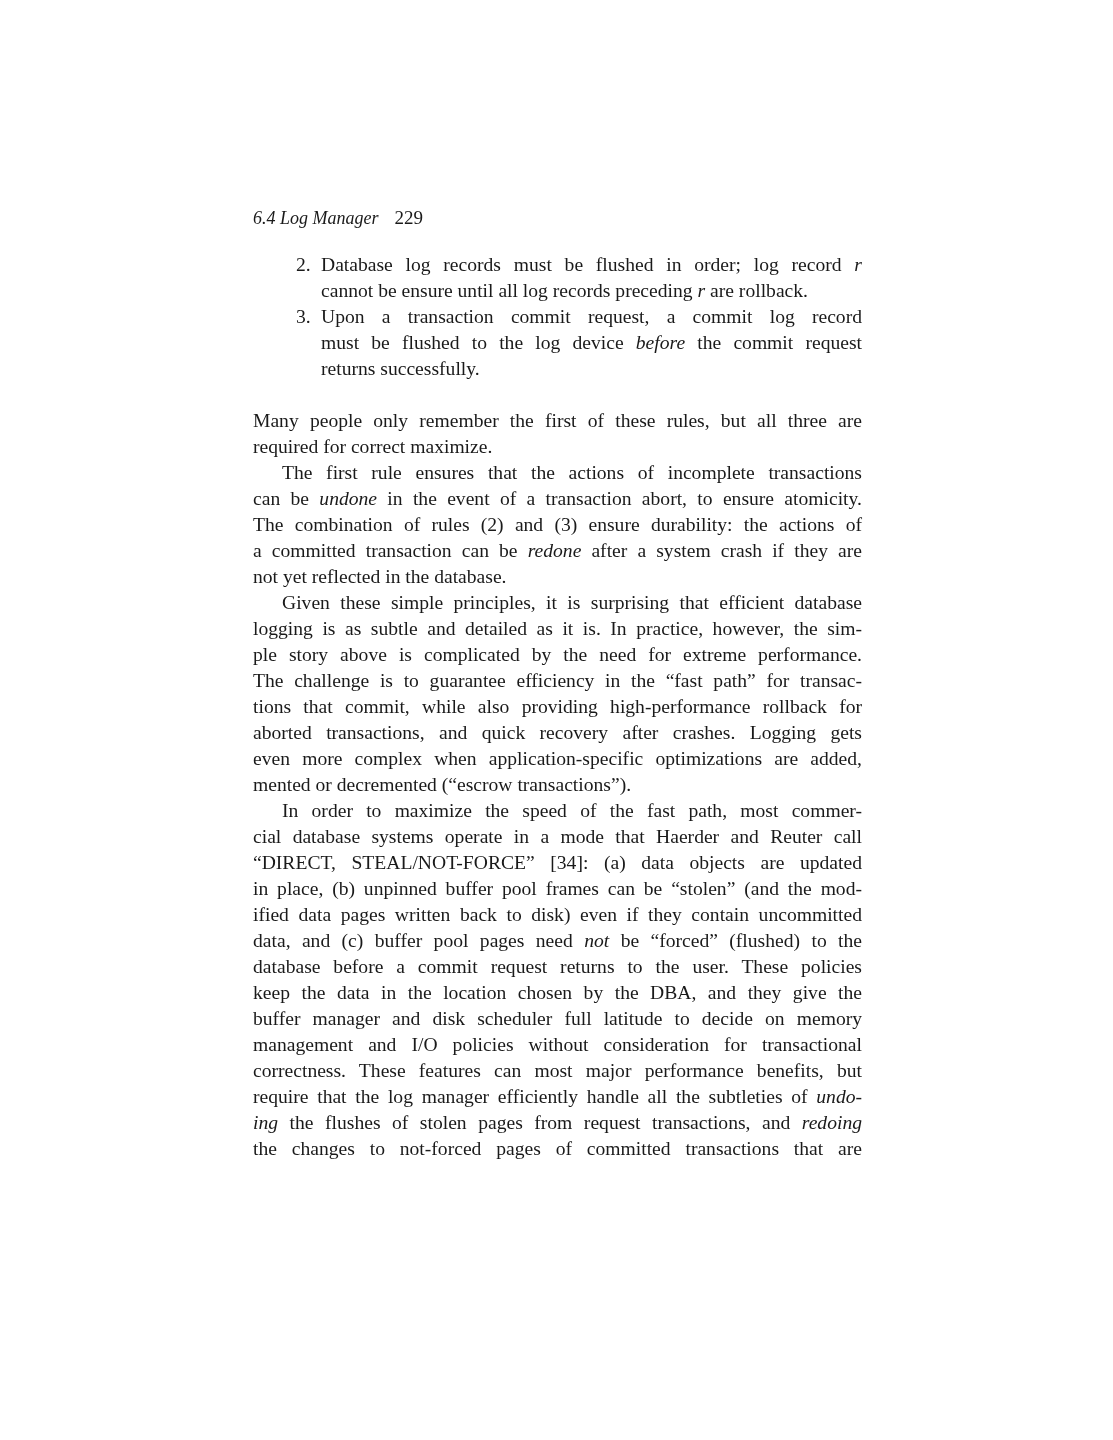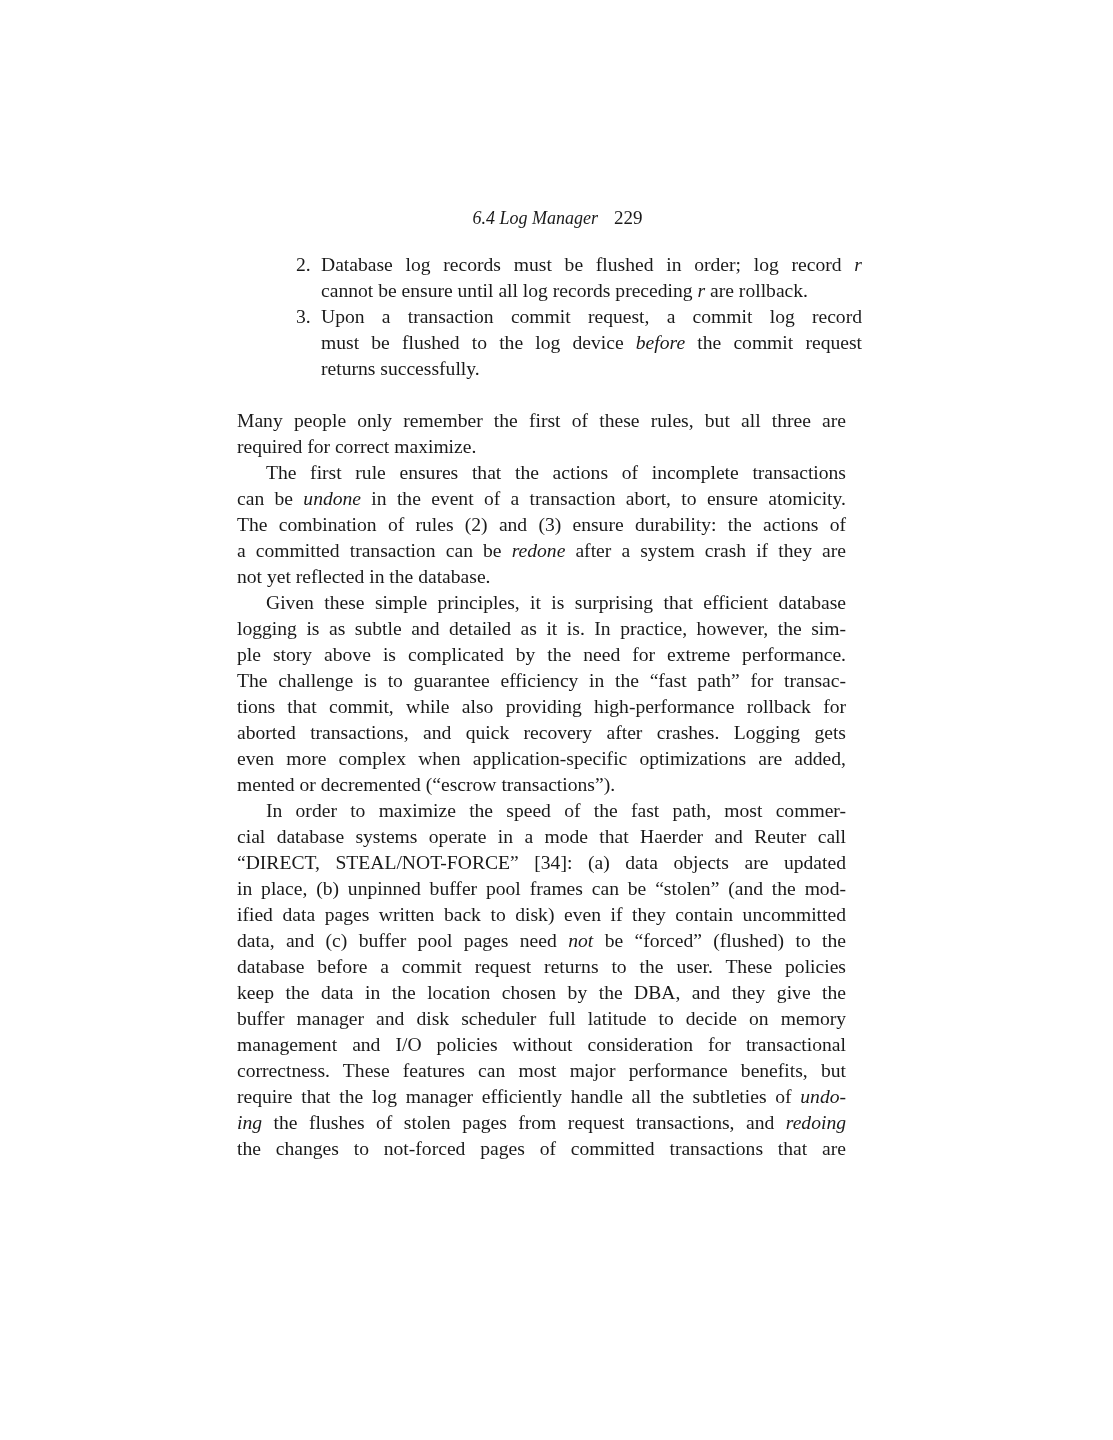--- a/index.html
+++ b/index.html
@@ -1,23 +1,23 @@
 <!DOCTYPE html>
 <html><head>
 <meta charset="utf-8">
 <style>
   html, body { margin: 0; padding: 0; background: #ffffff; }
   body { width: 1113px; height: 1440px; position: relative; overflow: hidden;
          font-family: "DejaVu Serif", "Liberation Serif", serif; color: #1a1a1a; }
   .page { position: absolute; left: 0; top: 0; width: 1113px; height: 1440px; }
   .running-head { position: absolute; top: 207px; left: 253px; width: 609px; height: 26px;
-         text-align: center; font-family: "Liberation Serif", serif; font-size: 18px; color: #1a1a1a; }
+         text-align: left; font-family: "Liberation Serif", serif; font-size: 18px; color: #1a1a1a; }
   .running-head .sec { font-style: italic; }
   .running-head .pgnum { display: inline-block; margin-left: 16px; font-size: 19px; }
-  .body-text { position: absolute; left: 237px; width: 609px; font-family: "Liberation Serif", serif;
+  .body-text { position: absolute; left: 253px; width: 609px; font-family: "Liberation Serif", serif;
          font-size: 19.6px; }
   .line { display: block; height: 26px; line-height: 26px; white-space: nowrap;
           text-align: justify; text-align-last: justify; }
   .line.last { text-align-last: left; }
   .line.indent { padding-left: 29px; }
   .list { position: absolute; left: 296px; width: 566px; top: 252px; font-family: "Liberation Serif", serif; font-size: 19.6px; }
   .list-item { position: relative; padding-left: 25px; }
   .list-num { position: absolute; left: 0; top: 0; height: 26px; line-height: 26px; }
   em, i { font-style: italic; }
 </style>

